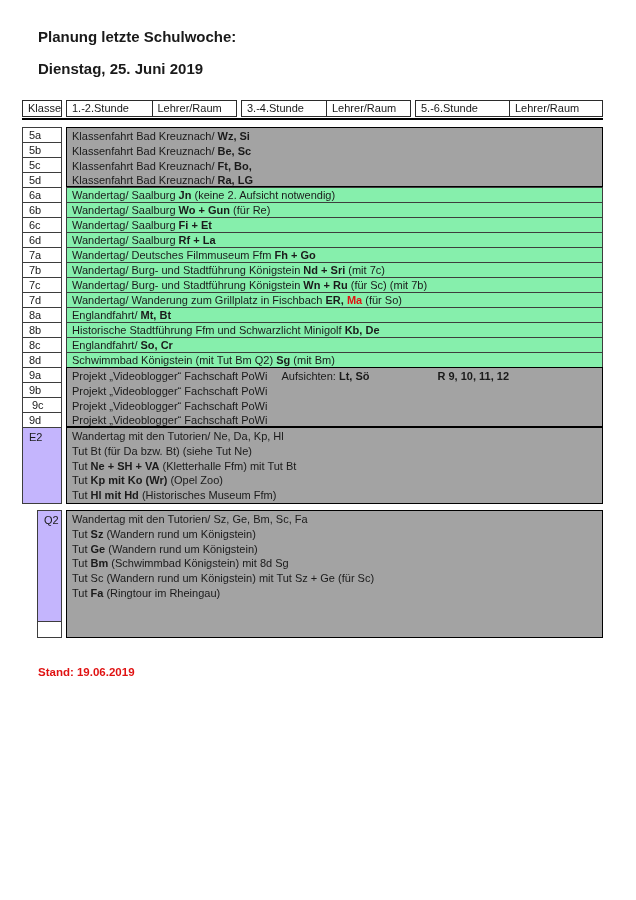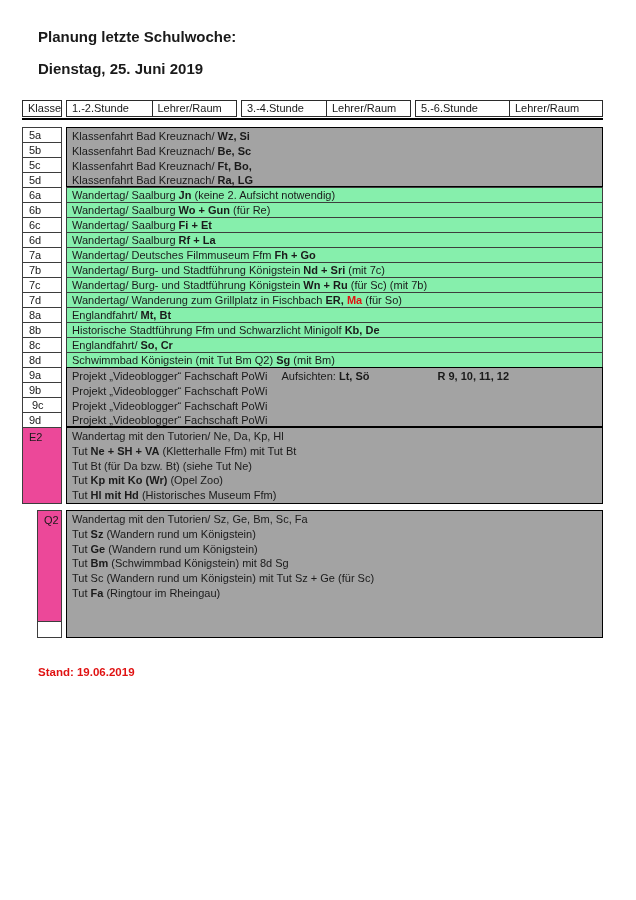--- a/index.html
+++ b/index.html
@@ -27,21 +27,21 @@
   
   .bodygrid{display:grid;grid-template-columns:40px 4px 1fr;margin-top:7px;}
   .kcell{grid-column:1;box-sizing:border-box;border:1px solid #3d3d3d;height:16px;margin-bottom:-1px;
          font-size:11px;line-height:14px;padding:0 0 0 6px;background:#fff;}
   .ccell{grid-column:3;box-sizing:border-box;border:1px solid #3d3d3d;height:16px;margin-bottom:-1px;
          padding:0 5px;background:#86efac;overflow:hidden;}
   .cbox{grid-column:3;box-sizing:border-box;border:1.5px solid #000;padding:1px 5px;background:#a3a3a3;overflow:hidden;}
   .cline{font-size:11px;line-height:14.8px;white-space:pre;}
   .ccell .cline{line-height:14px;}
   .kwrap{grid-column:1;display:flex;flex-direction:column;}
-  .ktall{box-sizing:border-box;border:1px solid #3d3d3d;font-size:11px;line-height:14px;padding:2px 0 0 6px;background:#ec4899;}
+  .ktall{box-sizing:border-box;border:1px solid #3d3d3d;font-size:11px;line-height:14px;padding:2px 0 0 6px;background:#c4b5fd;}
   .kfill{box-sizing:border-box;flex:1;border:1px solid #3d3d3d;border-top:none;margin-top:-1px;}
   .b{font-weight:bold;}
   .red{color:#e01212;}
   .stand{position:absolute;left:38px;top:666px;font-size:11.5px;font-weight:bold;color:#e01212;}
 </style>
 </head>
 <body>
 
 <div class="title">Planung letzte Schulwoche:</div>
 <div class="subtitle">Dienstag, 25. Juni 2019</div>
@@ -133,22 +133,22 @@
         <div class="cline"><span>Projekt „Videoblogger“ Fachschaft PoWi</span><span style="margin-left: 14px;">Aufsichten: </span><span class="b">Lt, Sö</span><span class="b" style="margin-left: 68px;">R 9, 10, 11, 12</span></div>
         <div class="cline"><span>Projekt „Videoblogger“ Fachschaft PoWi</span></div>
         <div class="cline"><span>Projekt „Videoblogger“ Fachschaft PoWi</span></div>
         <div class="cline"><span>Projekt „Videoblogger“ Fachschaft PoWi</span></div>
       </div>
       <div class="kwrap" style="grid-row: 21;">
         <div class="ktall" style="height: 77px;">E2</div>
       </div>
       <div class="cbox" style="grid-row: 21;">
         <div class="cline"><span>Wandertag mit den Tutorien/ Ne, Da, Kp, Hl</span></div>
+        <div class="cline"><span>Tut Bt (für Da bzw. Bt) (siehe Tut Ne)</span></div>
         <div class="cline"><span>Tut </span><span class="b">Ne + SH + VA</span><span> (Kletterhalle Ffm) mit Tut Bt</span></div>
-        <div class="cline"><span>Tut Bt (für Da bzw. Bt) (siehe Tut Ne)</span></div>
         <div class="cline"><span>Tut </span><span class="b">Kp mit Ko (Wr)</span><span> (Opel Zoo)</span></div>
         <div class="cline"><span>Tut </span><span class="b">Hl mit Hd</span><span> (Historisches Museum Ffm)</span></div>
       </div>
       <div class="kwrap" style="grid-row: 23; padding-left: 15px;">
         <div class="ktall" style="height: 112px;">Q2</div>
         <div class="kfill"></div>
       </div>
       <div class="cbox" style="grid-row: 23;">
         <div class="cline"><span>Wandertag mit den Tutorien/ Sz, Ge, Bm, Sc, Fa</span></div>
         <div class="cline"><span>Tut </span><span class="b">Sz</span><span> (Wandern rund um Königstein)</span></div>

